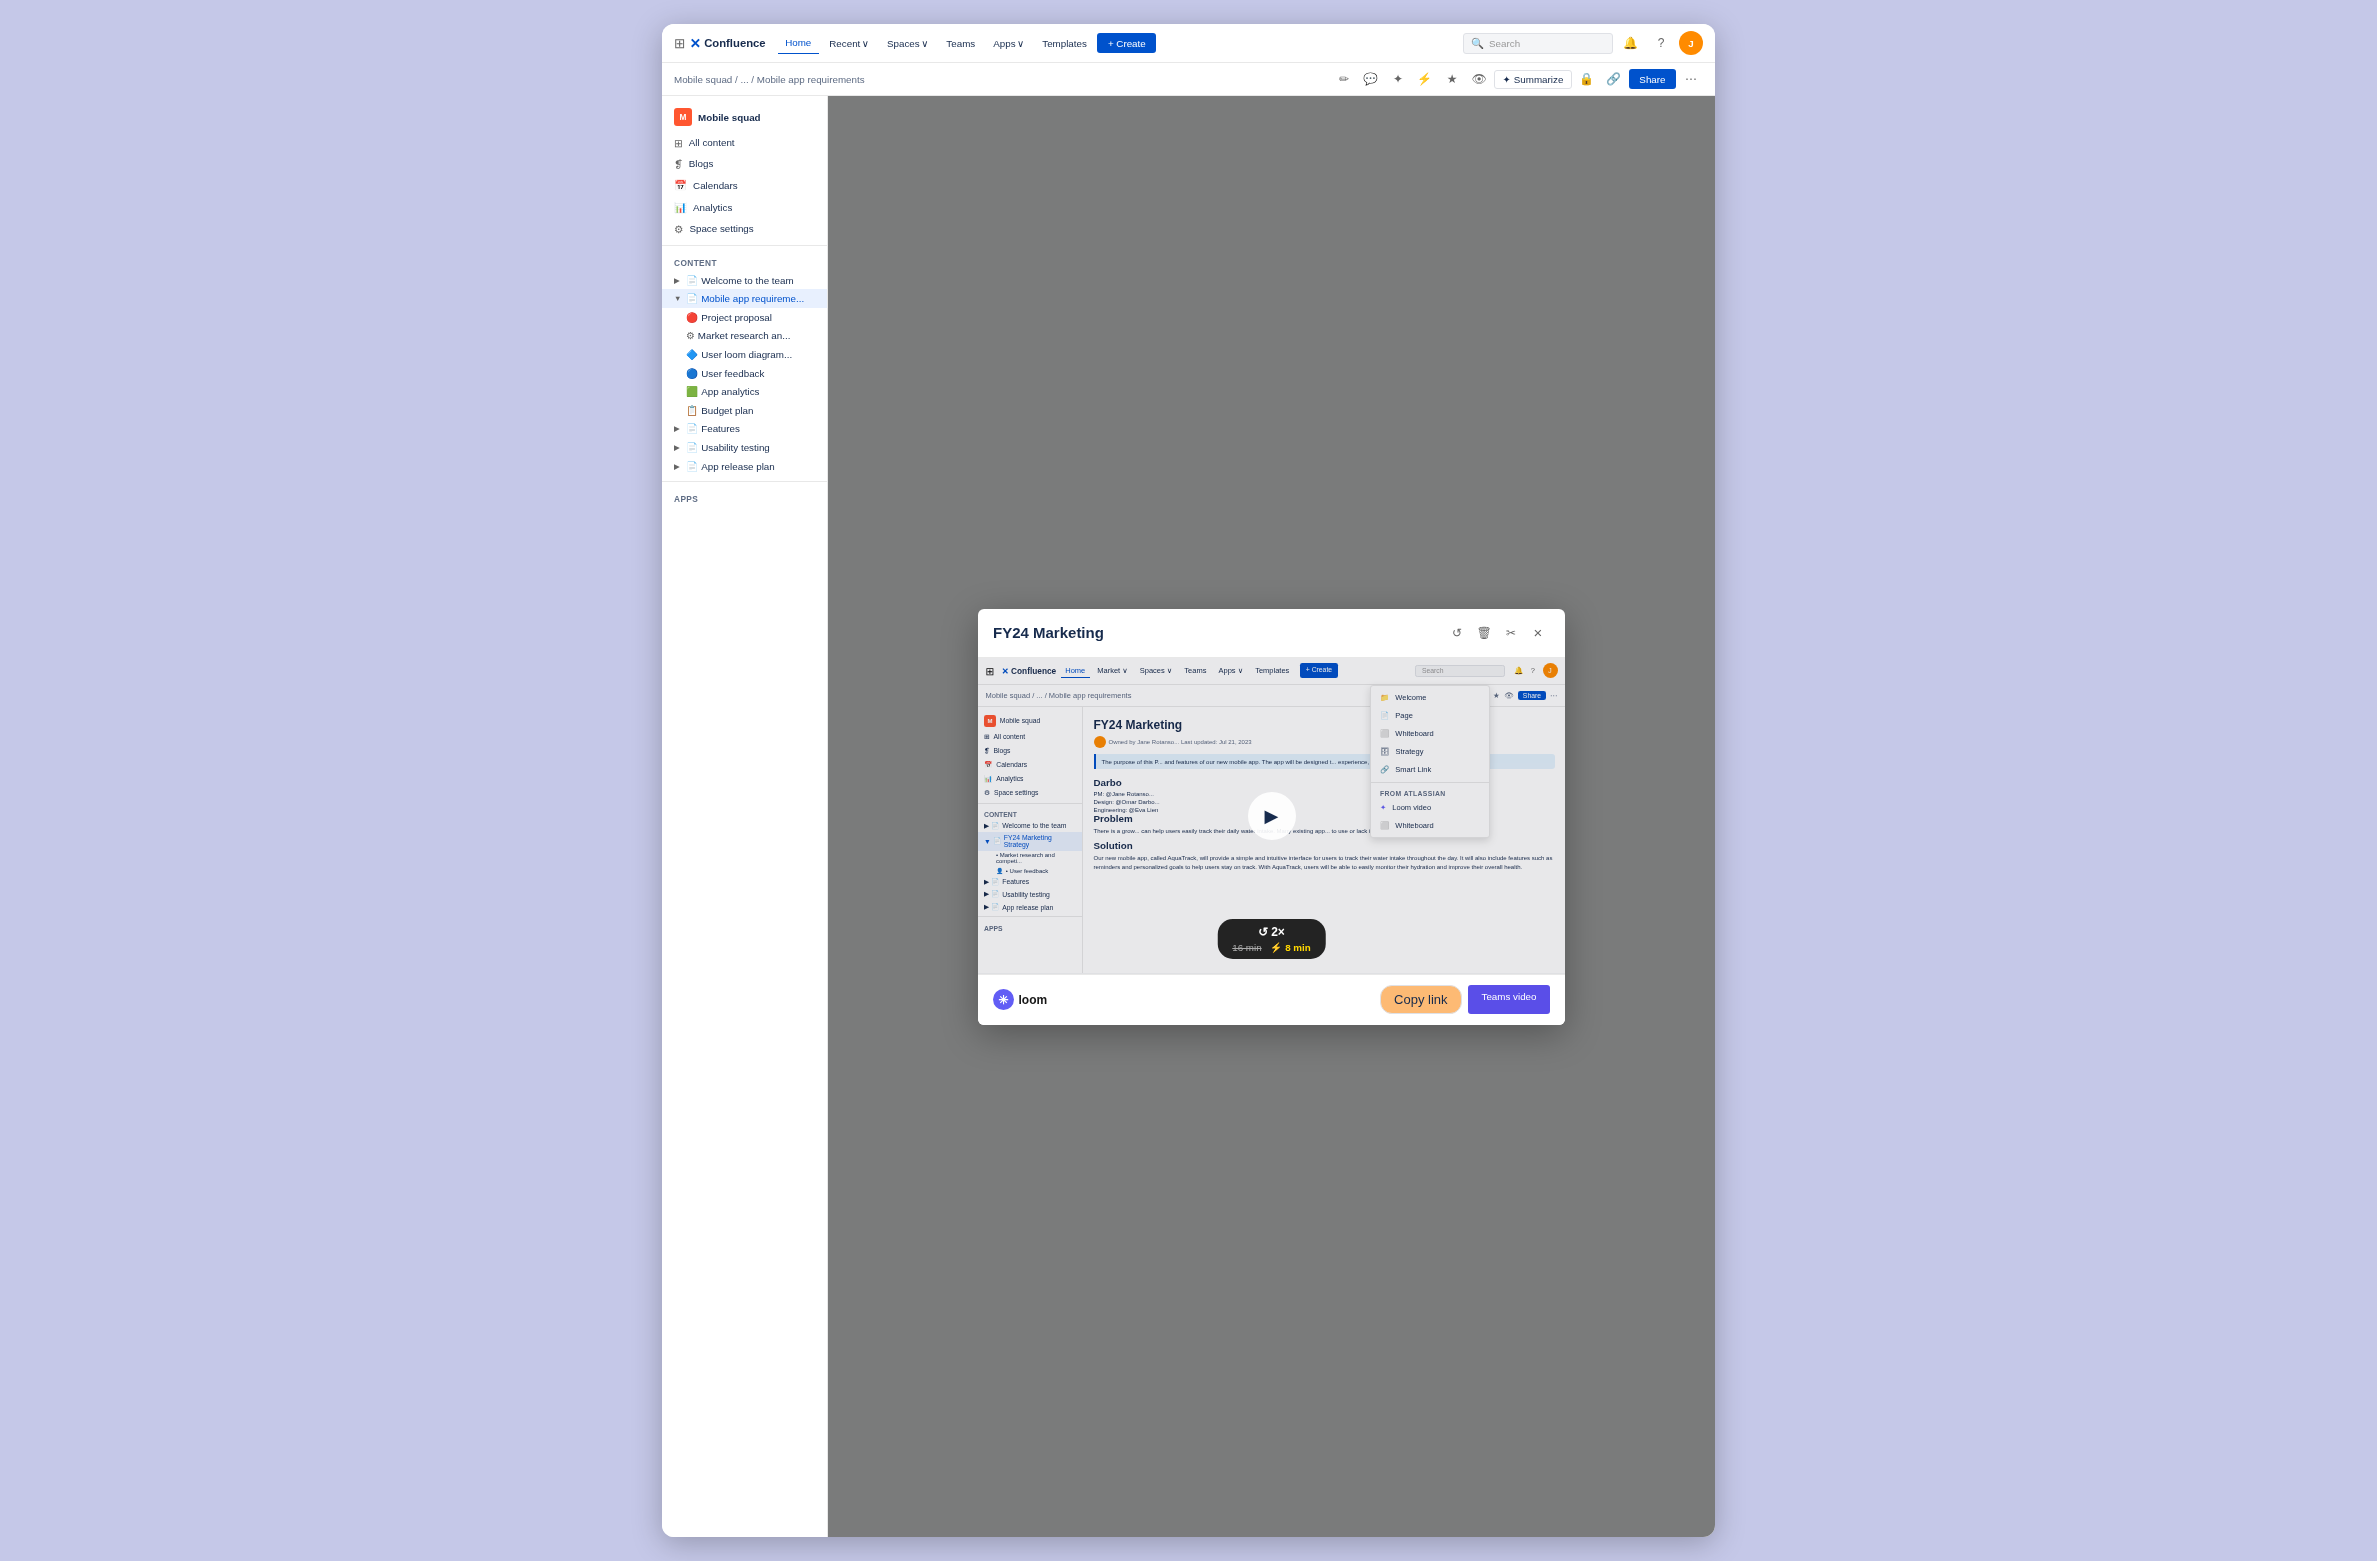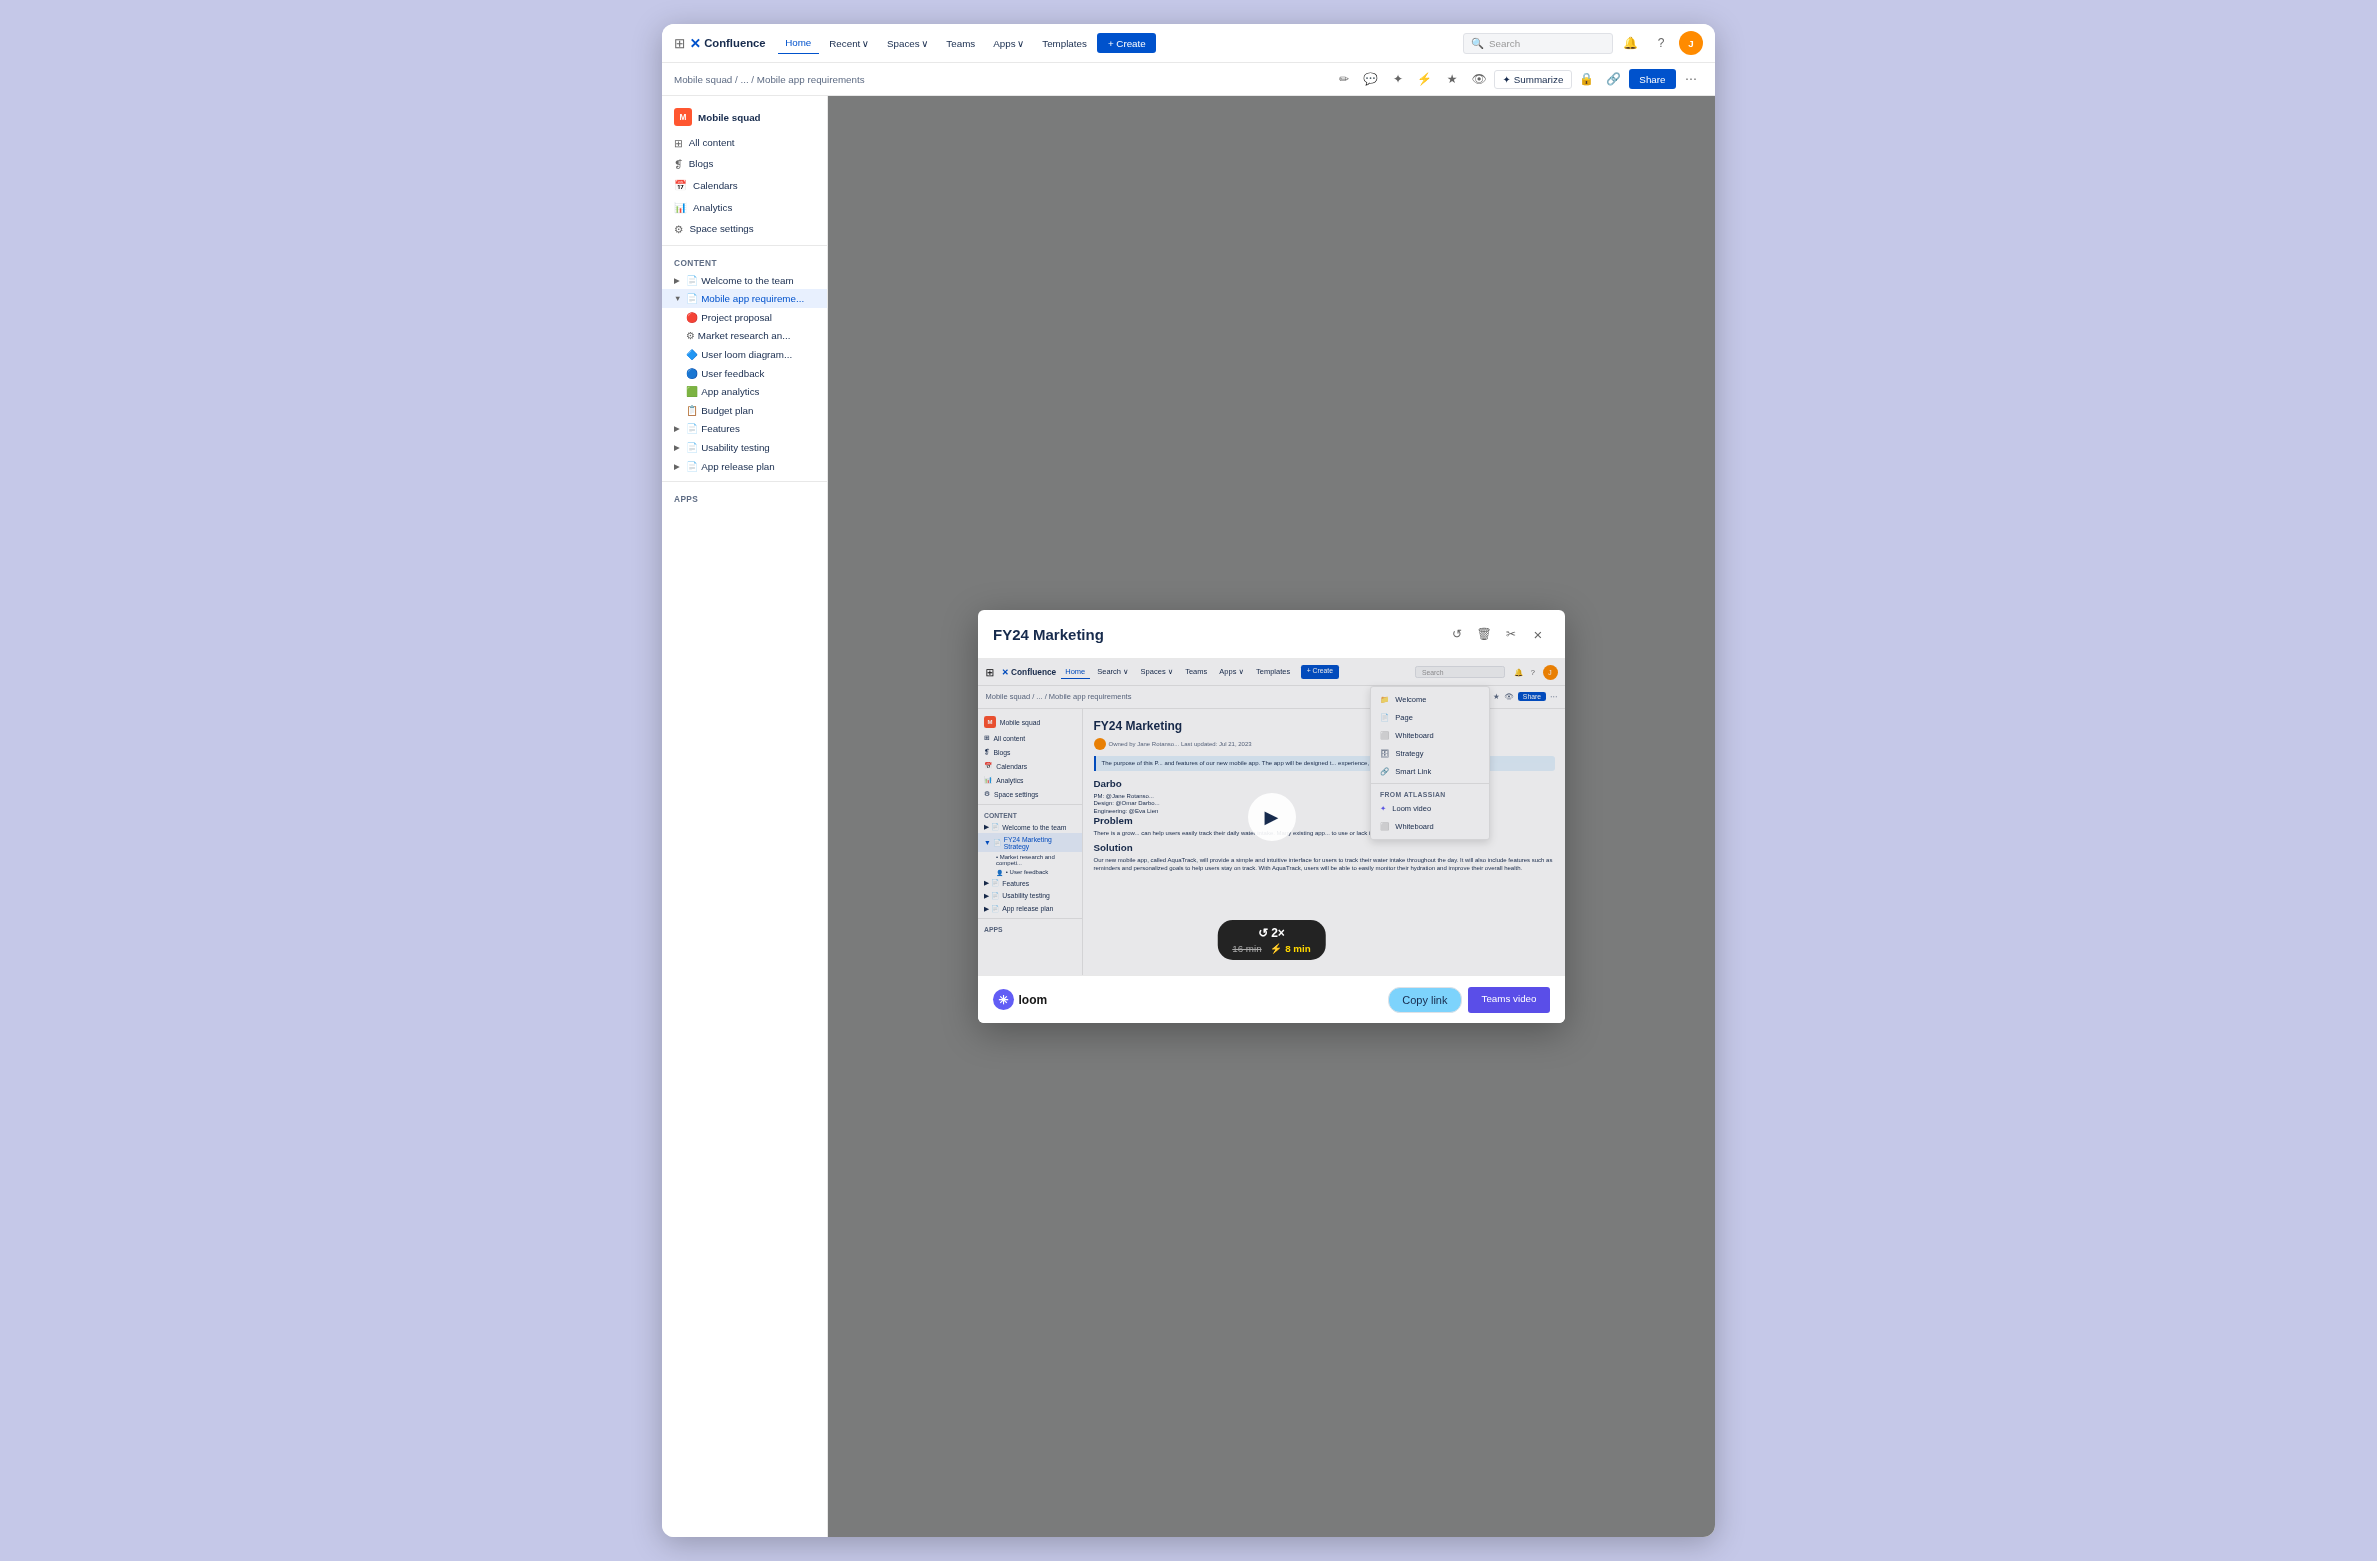--- a/index.html
+++ b/index.html
@@ -491,24 +491,24 @@
     .loom-asterisk { color: white; font-size: 12px; font-weight: 700; }
     .modal-footer-actions {
       margin-left: auto;
       display: flex;
       gap: 6px;
     }
     .copy-link-btn {
       padding: 6px 13.5px;
       border: 0.8px solid #dfe1e6;
       border-radius: 12px;
-      font-size: 11px;
-      color: #172B4D;
-      cursor: pointer;
-      background: #7dd3fc;
+      font-size: 13px;
+      color: #172B4D;
+      cursor: pointer;
+      background: #fdba74;
     }
     .insert-video-btn {
       padding: 6px 13.5px;
       background: #5A4EE8;
       color: white;
       border-radius: 3px;
       font-size: 9.8px;
       font-weight: 500;
       cursor: pointer;
     }
@@ -694,21 +694,21 @@
               <div class="inner-confluence">
 
                 <div class="inner-nav">
                   <span style="font-size:10.5px;margin-right:3px;">⊞</span>
                   <div class="inner-logo">
                     <span class="inner-x">✕</span>
                     <span>Confluence</span>
                   </div>
                   <div class="inner-nav-items">
                     <span class="inner-nav-item active">Home</span>
-                    <span class="inner-nav-item">Search ∨</span>
+                    <span class="inner-nav-item">Market ∨</span>
                     <span class="inner-nav-item">Spaces ∨</span>
                     <span class="inner-nav-item">Teams</span>
                     <span class="inner-nav-item">Apps ∨</span>
                     <span class="inner-nav-item">Templates</span>
                     <span class="inner-create-btn">+ Create</span>
                   </div>
                   <div class="inner-search">Search</div>
                   <span style="margin-left:4.5px;font-size:7.5px;color:#666;">🔔</span>
                   <span style="margin-left:3px;font-size:7.5px;color:#666;">?</span>
                   <div style="width:15px;height:15px;border-radius:50%;background:#FF8B00;margin-left:3px;display:flex;align-items:center;justify-content:center;color:white;font-size:6.8px;">J</div>

